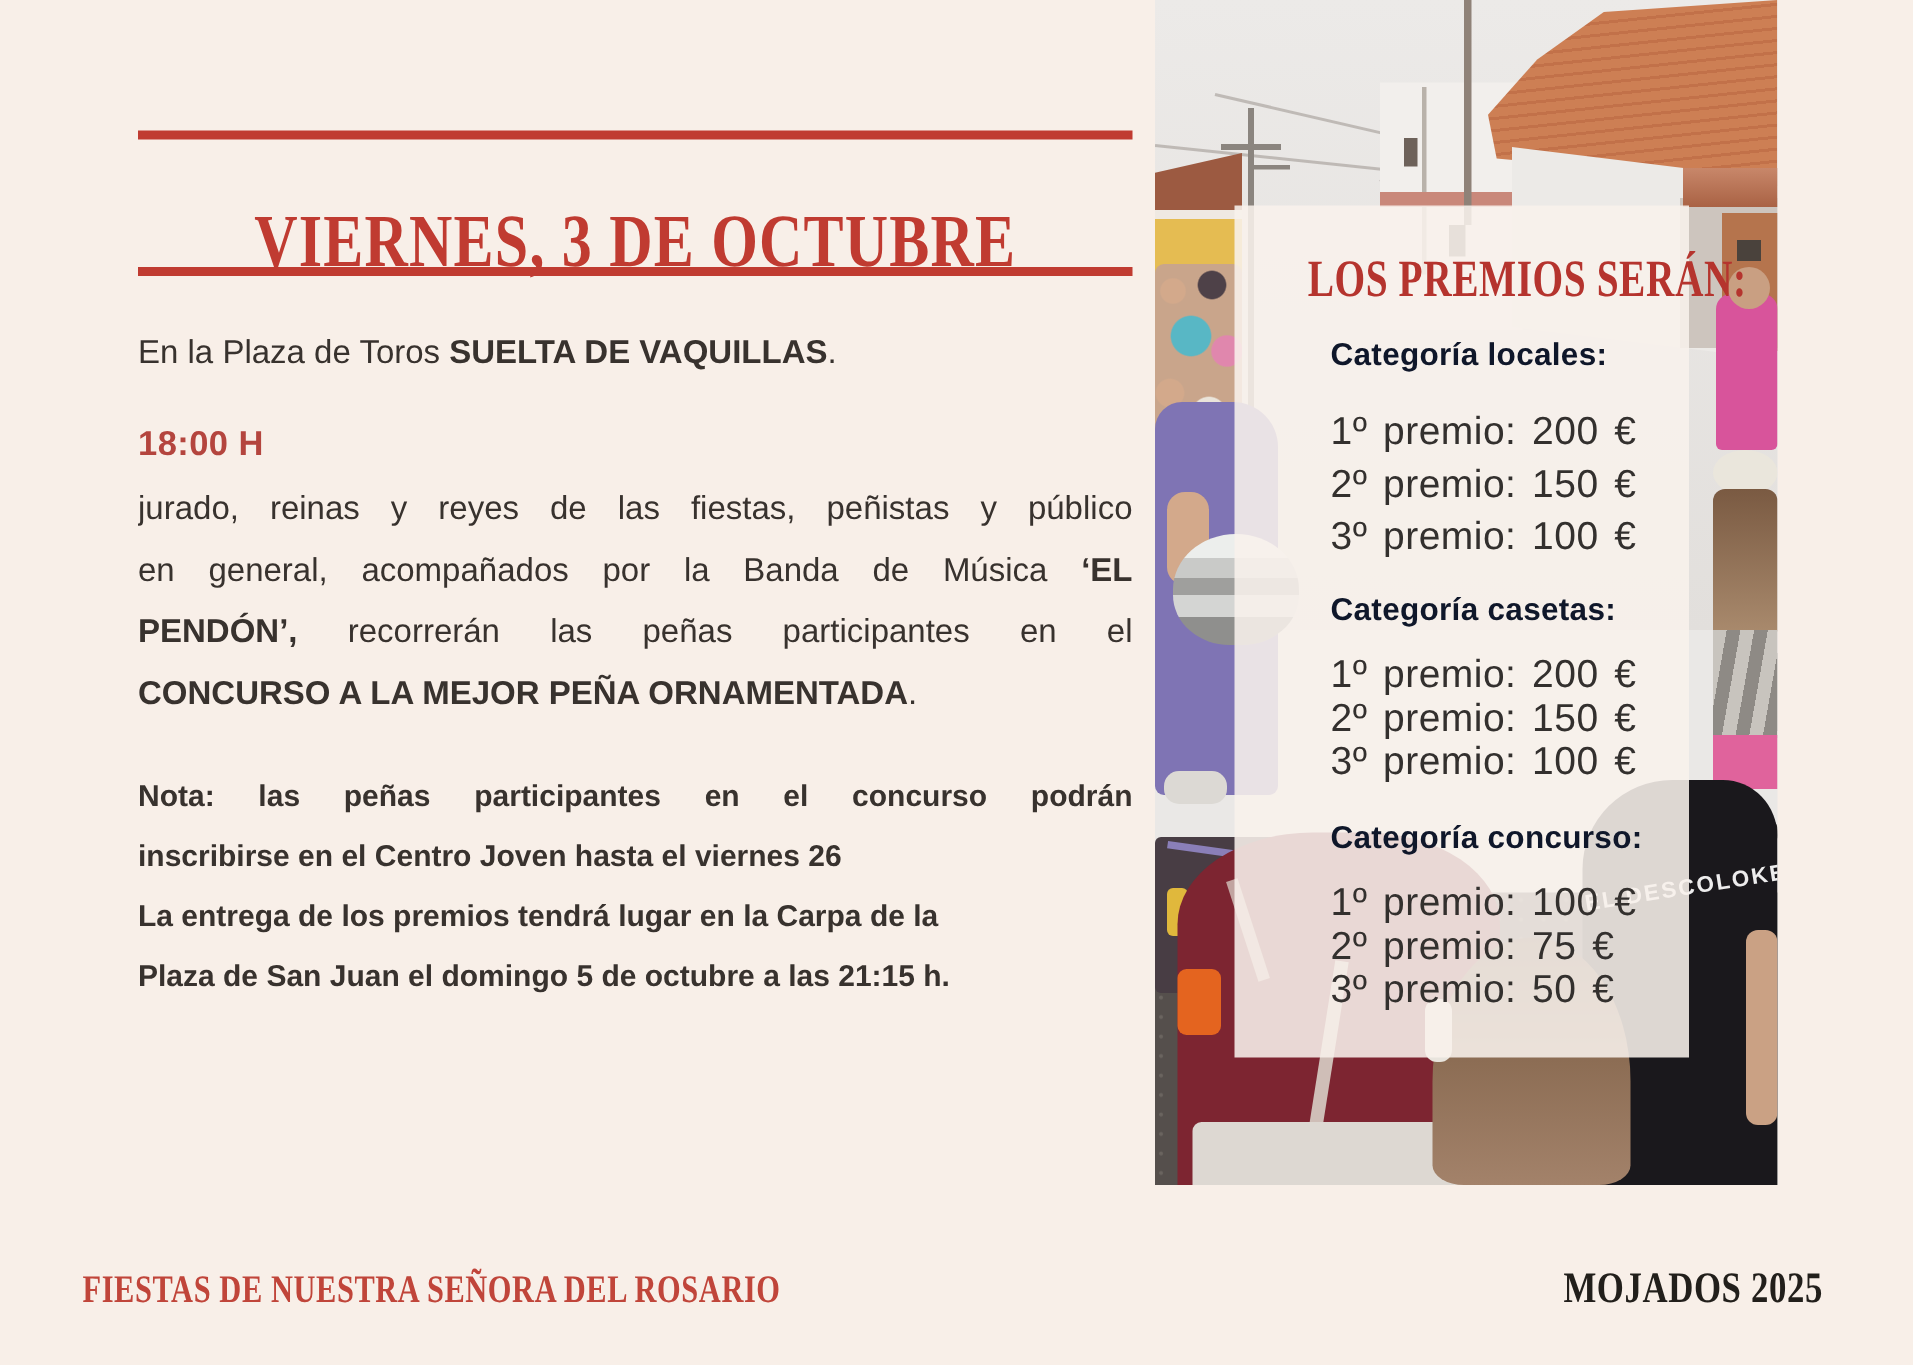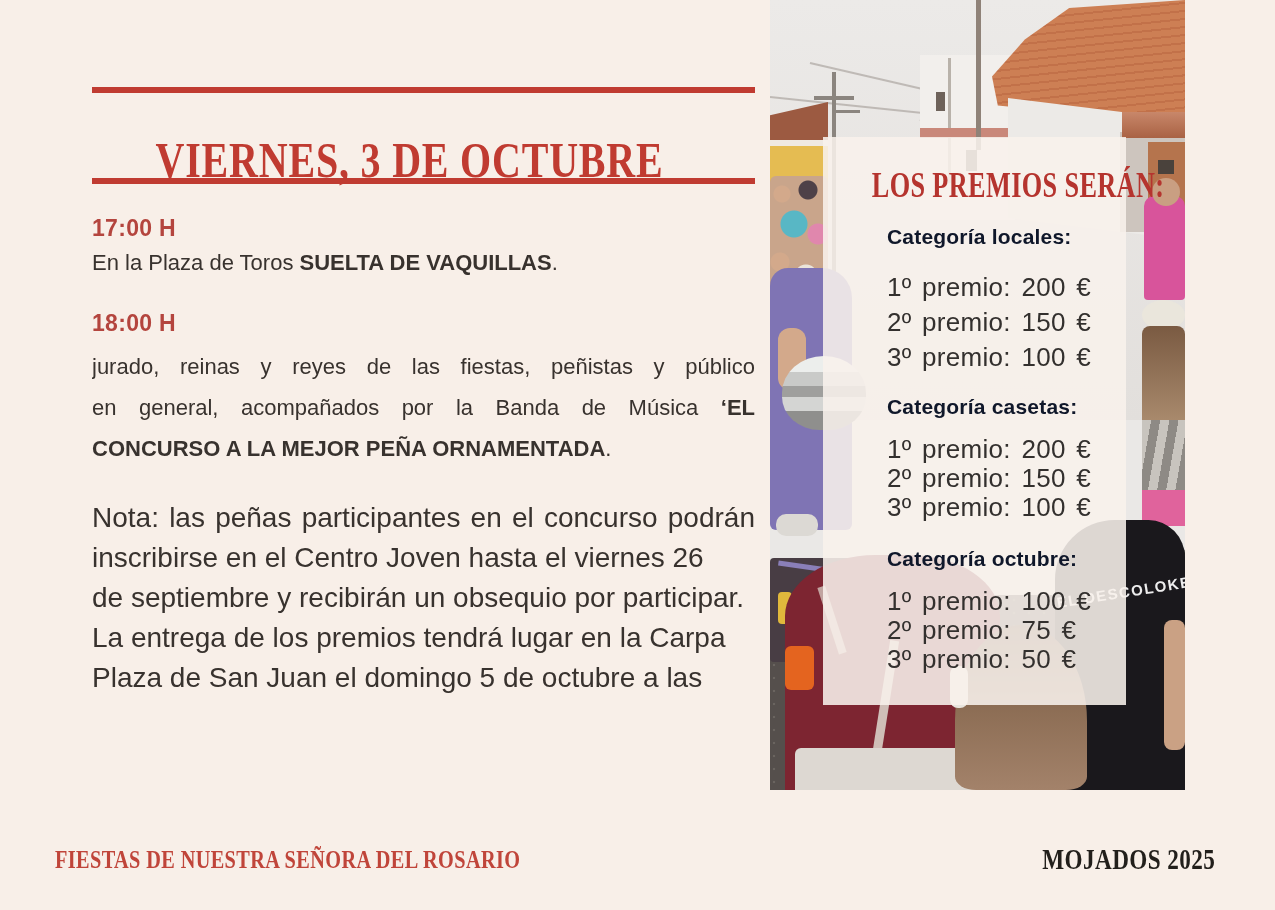--- a/index.html
+++ b/index.html
@@ -6,30 +6,30 @@
   body{
     width:1275px;height:910px;position:relative;overflow:hidden;
     background:#f8efe8;
     font-family:"Liberation Sans",sans-serif;
   }
   
   .rule{position:absolute;left:92px;width:663px;height:6px;background:#c03b31;}
   #rule-top{top:87px;}
   #rule-bottom{top:178px;}
   .day-title{
-    position:absolute;left:92px;top:100px;width:663px;
+    position:absolute;left:92px;top:100px;width:663px;text-align:center;
     color:#c03b31;font-family:"Liberation Serif",serif;font-weight:700;
     font-size:50px;line-height:52px;white-space:nowrap;
   }
   .day-title .squeeze{display:inline-block;transform:scaleX(0.8);transform-origin:center;letter-spacing:1px;}
   #left-content{position:absolute;left:92px;top:214px;width:663px;color:#38322e;}
   .time{font-size:23px;font-weight:700;color:#b4453e;line-height:28px;letter-spacing:.3px;}
   .sched-line{font-size:22px;line-height:41px;height:41px;overflow:hidden;}
   .sched-line.jst{text-align:justify;text-align-last:justify;}
-  .nota-line{font-size:28px;line-height:40px;height:40px;overflow:hidden;}
+  .nota-line{font-size:20px;line-height:40px;height:40px;overflow:hidden;font-weight:bold;}
   .nota-line.jst{text-align:justify;text-align-last:justify;}
   .b{font-weight:700;}
   #slot2{margin-top:26px;}
   #slot2 .lines{margin-top:9px;}
   #nota-block{margin-top:29px;}
   
   .footer-left{
     position:absolute;left:55px;top:845px;color:#c0453a;white-space:nowrap;
     font-family:"Liberation Serif",serif;font-weight:700;font-size:26px;
   }
@@ -143,37 +143,36 @@
 </style>
 </head>
 <body>
 
 <div class="rule" id="rule-top"></div>
 <h1 class="day-title"><span class="squeeze">VIERNES, 3 DE OCTUBRE</span></h1>
 <div class="rule" id="rule-bottom"></div>
 
 <div id="left-content">
   <div id="slot1">
-    <div class="time">17:00 H</div>
     <div class="lines">
         <div class="sched-line"><span>En la Plaza de Toros </span><span class="b">SUELTA DE VAQUILLAS</span><span>.</span></div>
       </div>
   </div>
   <div id="slot2">
     <div class="time">18:00 H</div>
     <div class="lines">
         <div class="sched-line jst"><span>jurado, reinas y reyes de las fiestas, peñistas y público</span></div>
         <div class="sched-line jst"><span>en general, acompañados por la Banda de Música </span><span class="b">‘EL</span></div>
+        <div class="sched-line jst"><span class="b">PENDÓN’,</span><span> recorrerán las peñas participantes en el</span></div>
         <div class="sched-line"><span class="b">CONCURSO A LA MEJOR PEÑA ORNAMENTADA</span><span>.</span></div>
       </div>
   </div>
   <div id="nota-block">
       <div class="nota-line jst">Nota: las peñas participantes en el concurso podrán</div>
       <div class="nota-line">inscribirse en el Centro Joven hasta el viernes 26</div>
-      <div class="nota-line">de septiembre y recibirán un obsequio por participar.</div>
       <div class="nota-line">La entrega de los premios tendrá lugar en la Carpa de la</div>
       <div class="nota-line">Plaza de San Juan el domingo 5 de octubre a las 21:15 h.</div>
     </div>
 </div>
 
 <div id="photo">
   <div class="abs ph-sky"></div>
   <div class="abs cable" style="left:0;top:96px;width:250px;transform:rotate(6deg);"></div>
   <div class="abs cable" style="left:40px;top:62px;width:210px;transform:rotate(13deg);"></div>
   <div class="abs cable" style="left:150px;top:120px;width:130px;transform:rotate(-28deg);"></div>
@@ -235,21 +234,21 @@
         </div>
         <div class="prize-group" id="group-1">
           <div class="cat-name">Categoría casetas:</div>
           <ul class="prize-list">
             <li class="prize-item">1º premio: 200 €</li>
             <li class="prize-item">2º premio: 150 €</li>
             <li class="prize-item">3º premio: 100 €</li>
           </ul>
         </div>
         <div class="prize-group" id="group-2">
-          <div class="cat-name">Categoría octubre:</div>
+          <div class="cat-name">Categoría concurso:</div>
           <ul class="prize-list">
             <li class="prize-item">1º premio: 100 €</li>
             <li class="prize-item">2º premio: 75 €</li>
             <li class="prize-item">3º premio: 50 €</li>
           </ul>
         </div>
       </div>
   </div>
 </div>
 

